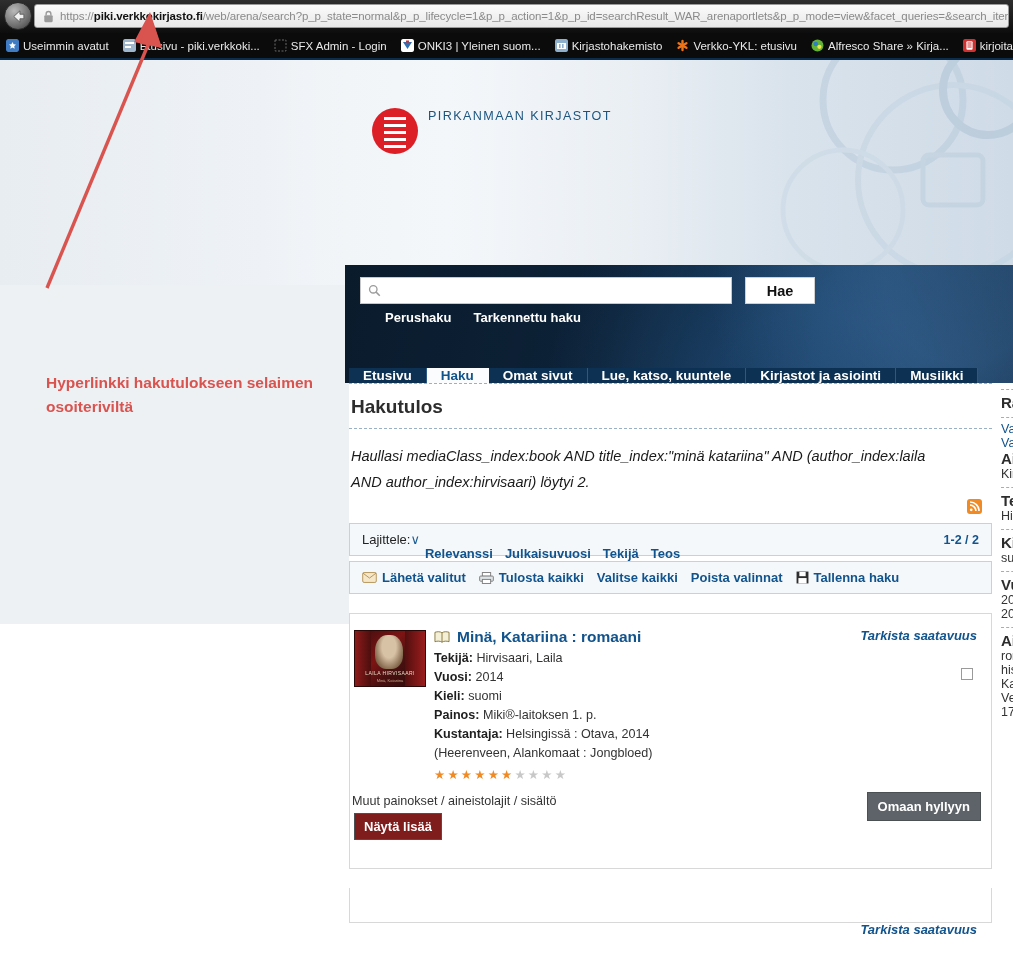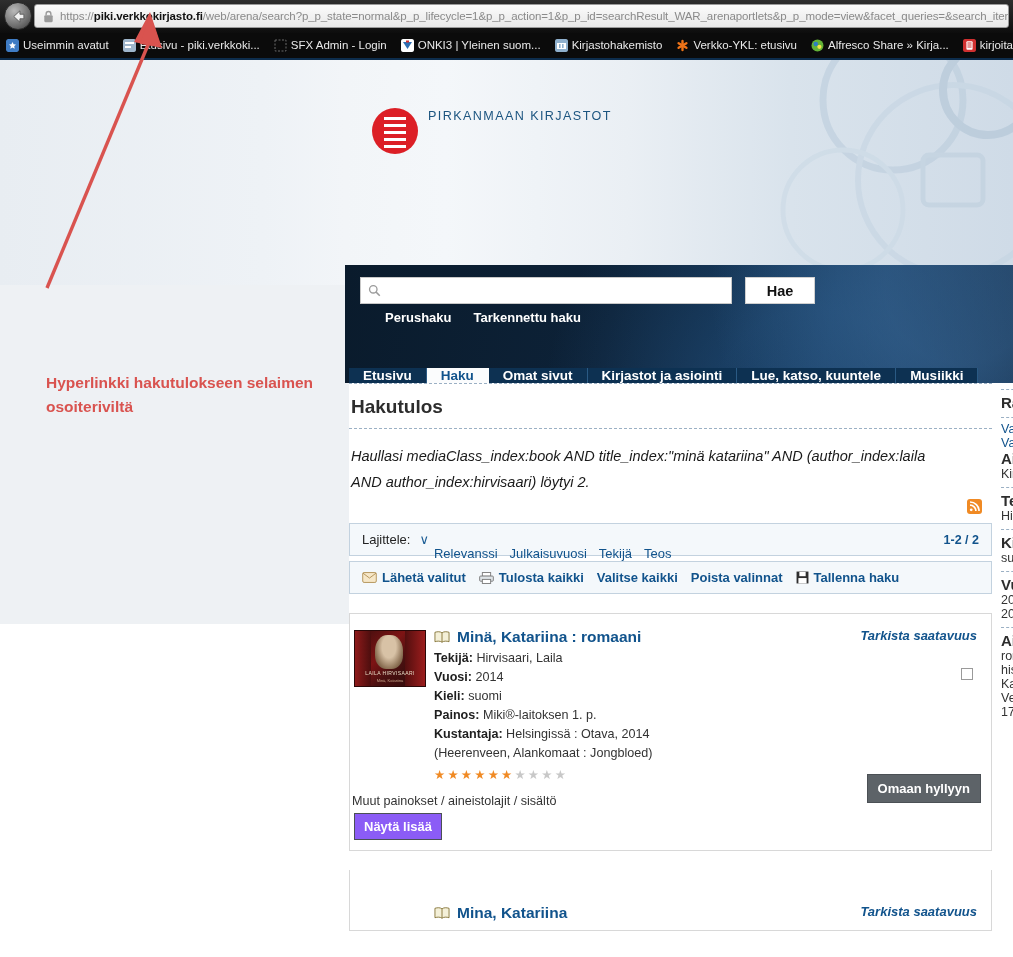--- a/index.html
+++ b/index.html
@@ -44,21 +44,21 @@
   #url-text .dim{ color:#8a8a8a; }
   #url-text .dom{ color:#111; font-weight:bold; }
 
   #bookmarks-bar{
     position:absolute; left:0; top:33px; width:1013px; height:27px;
     background:#0b0b0b;
     display:flex; align-items:center; padding-left:6px;
     border-bottom:2px solid #0d2d4d;
   }
   .bookmark{
-    display:flex; gap:4px;
+    display:flex; align-items:center; gap:4px;
     margin-right:14px; cursor:pointer; flex:0 0 auto;
   }
   .bookmark .bm-label{
     font-size:11.5px; color:#e9e9e9; white-space:nowrap;
   }
   .favicon{
     width:13px; height:13px; flex:0 0 auto; border-radius:2px;
     display:block;
   }
 
@@ -168,24 +168,24 @@
     background:#f08a24; border-radius:3px; cursor:pointer;
     display:flex; align-items:center; justify-content:center;
   }
 
   .bar-box{
     border:1px solid #c3d2df; background:#f4f8fb;
     height:33px; display:flex; align-items:center; padding:0 12px;
     position:relative;
   }
   #sort-bar{ margin-top:2px; }
-  #sort-bar .label{ font-size:13px; color:#222; font-weight:normal; margin-right:9px;}
+  #sort-bar .label{ font-size:13px; color:#222; font-weight:normal; }
   #sort-bar .caret{ color:#1a5c94; font-size:13px; margin-right:5px;}
   #sort-bar a{
-    color:#11538c; font-size:13px; font-weight:normal; text-decoration:none;
+    color:#11538c; font-size:13px; font-weight:bold; text-decoration:none;
     margin-right:12px; cursor:pointer;margin-top:28px;
   }
   #sort-range{
     position:absolute; right:12px; font-size:12.5px; color:#11538c; font-weight:bold;
   }
   #tools-bar{ margin-top:5px; }
   #tools-bar a{
     color:#11538c; font-size:13px; font-weight:bold; text-decoration:none;
     margin-right:13px; cursor:pointer; display:inline-flex; align-items:center; gap:5px;
   }
@@ -240,22 +240,22 @@
   }
   .shelf-button{
     position:absolute; right:10px; bottom:47px;
     background:#5d6368; color:#fff; font-size:13px; font-weight:bold;
     padding:6px 10px; border:1px solid #4b5055; cursor:pointer;
   }
   .other-editions{
     font-size:12.6px; color:#333; padding:4px 0 5px 2px;
   }
   .show-more{
-    display:inline-block; background:#8b5cf6; color:#fff;
-    font-size:13px; font-weight:bold; padding:5px 9px; margin:0 0 10px 4px;
+    display:inline-block; background:#7f1d1d; color:#fff;
+    font-size:13px; font-weight:bold; padding:5px 9px; margin:0 0 28px 4px;
     border:1px solid #4b5055; cursor:pointer;
   }
 
   
   #facet-column{
     position:absolute; left:1001px; top:323px; width:70px; height:574px;
     background:#fff; overflow:hidden;
   }
   #facet-column .f-rule{ border-top:1px dashed #9bb0c4; margin:6px 0 4px 0;}
   #facet-column .f-head{ font-size:15px; font-weight:bold; color:#2d2d2d; white-space:nowrap;}
@@ -327,22 +327,22 @@
     <div id="search-modes">
       <a>Perushaku</a>
       <a>Tarkennettu haku</a>
     </div>
   </div>
 
   <div id="nav-tabs">
     <div class="nav-tab">Etusivu</div>
     <div class="nav-tab active">Haku</div>
     <div class="nav-tab">Omat sivut</div>
+    <div class="nav-tab">Lue, katso, kuuntele</div>
     <div class="nav-tab">Kirjastot ja asiointi</div>
-    <div class="nav-tab">Lue, katso, kuuntele</div>
     <div class="nav-tab">Musiikki</div>
   </div>
 
   <div id="content-wrap">
     <div id="result-column">
 
       <div class="dashed-rule"></div>
       <div id="page-title">Hakutulos</div>
       <div class="dashed-rule"></div>
 
@@ -432,31 +432,20 @@
           </div>
         </div>
 
         <div class="shelf-button">Omaan hyllyyn</div>
         <div class="other-editions">Muut painokset / aineistolajit / sisältö</div>
         <div class="show-more">Näytä lisää</div>
       </div>
 
       <div class="result-card" style="margin-top:19px;padding-top:34px;">
         <a class="avail-link" style="top:34px;">Tarkista saatavuus</a>
-        <div class="result-inner" style="padding-left:84px;">
-          <div class="result-main">
-            <div class="result-title-row">
-              <svg class="book-icon" width="16" height="14" viewBox="0 0 17 14">
-                <path d="M8.5 2.6C6.5 1 3.6 1.2 1 2v10c2.6-.8 5.5-1 7.5.6 2-1.6 4.9-1.4 7.5-.6V2c-2.6-.8-5.5-1-7.5.6z" fill="#f4f0d8" stroke="#7b6a2a" stroke-width="0.9"></path>
-                <line x1="8.5" y1="2.8" x2="8.5" y2="12.4" stroke="#7b6a2a" stroke-width="0.9"></line>
-              </svg>
-              <a class="result-title">Mina, Katariina</a>
-            </div>
-          </div>
-        </div>
       </div>
 
     </div>
   </div>
 
   <div id="facet-column">
     <div class="f-rule"></div>
     <div class="f-head">Rajaa hakuasi</div>
     <div class="f-rule"></div>
     <div class="f-link">Valitse</div>

